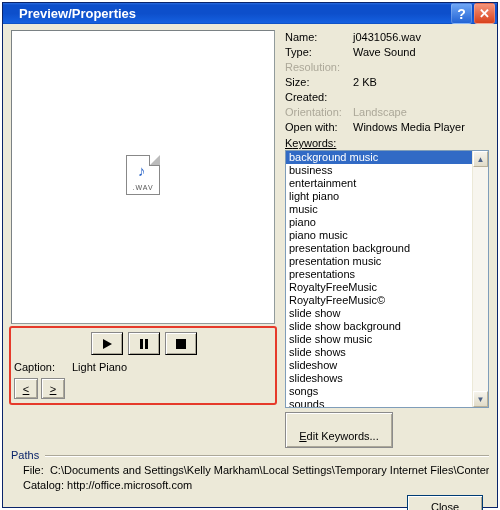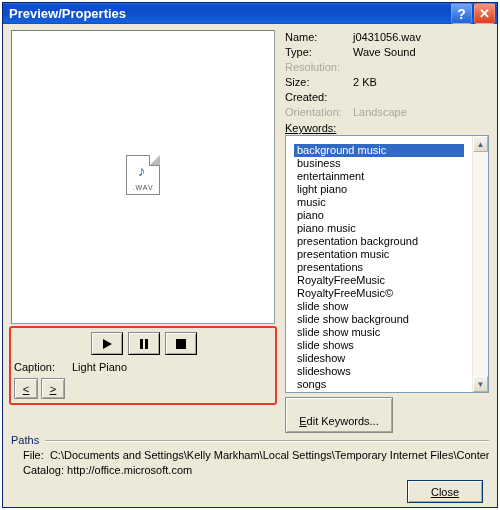--- a/index.html
+++ b/index.html
@@ -21,21 +21,21 @@
   .titlebar {
     height: 26px;
     background: linear-gradient(to bottom, #2A6CDF 0%, #0D4FCB 10%, #0D4FCB 50%, #1560E0 95%, #0A46B0 100%);
     display: flex;
     align-items: center;
     padding: 0 2px 0 6px;
     color: #fff;
     font-weight: bold;
     font-size: 13px;
   }
-  .titlebar-title { flex: 1; }
+  .titlebar-title { flex: 1; margin-left: 10px; }
   .titlebar-btns { display: flex; gap: 2px; }
   .tb-btn {
     width: 21px; height: 21px;
     border-radius: 3px;
     display: flex; align-items: center; justify-content: center;
     font-weight: bold;
     font-family: Arial, sans-serif;
   }
   .tb-help { background: linear-gradient(to bottom,#6FA6F5,#2263D4); border:1px solid #fff3; color:#fff; font-size:14px;}
   .tb-close { background: linear-gradient(to bottom,#F5957B,#D8411B); border:1px solid #fff3; color:#fff; font-size:13px;}
@@ -160,21 +160,21 @@
     margin-top:1px;
     height: 258px;
     background:#fff;
     border: 1px solid #7F9DB9;
     display:flex;
     position:relative;
   }
   .kw-list {
     flex:1;
     overflow:hidden;
-    padding:8px;
+    padding:0;
   }
   .kw-item {
     padding: 0 3px;
     height:13px;
     line-height:13px;
     white-space:nowrap;
   }
   .kw-item.sel {
     background:#316AC5;
     color:#fff;
@@ -323,20 +323,24 @@
         <div class="prop-row">
             <span class="prop-label">Size:</span>
             <span class="prop-val">2 KB</span>
           </div>
         <div class="prop-row">
             <span class="prop-label">Created:</span>
           </div>
         <div class="prop-row">
             <span class="prop-label dim">Orientation:</span>
             <span class="prop-val dim">Landscape</span>
+          </div>
+        <div class="prop-row">
+            <span class="prop-label">Open with:</span>
+            <span class="prop-val">Windows Media Player</span>
           </div>
         <div class="keywords-label"><span class="u">K</span><span>eywords:</span></div>
         <div class="keywords-box">
           <div class="kw-list" id="kw-list">
               <div class="kw-item sel">background music</div>
               <div class="kw-item">business</div>
               <div class="kw-item">entertainment</div>
               <div class="kw-item">light piano</div>
               <div class="kw-item">music</div>
               <div class="kw-item">piano</div>

